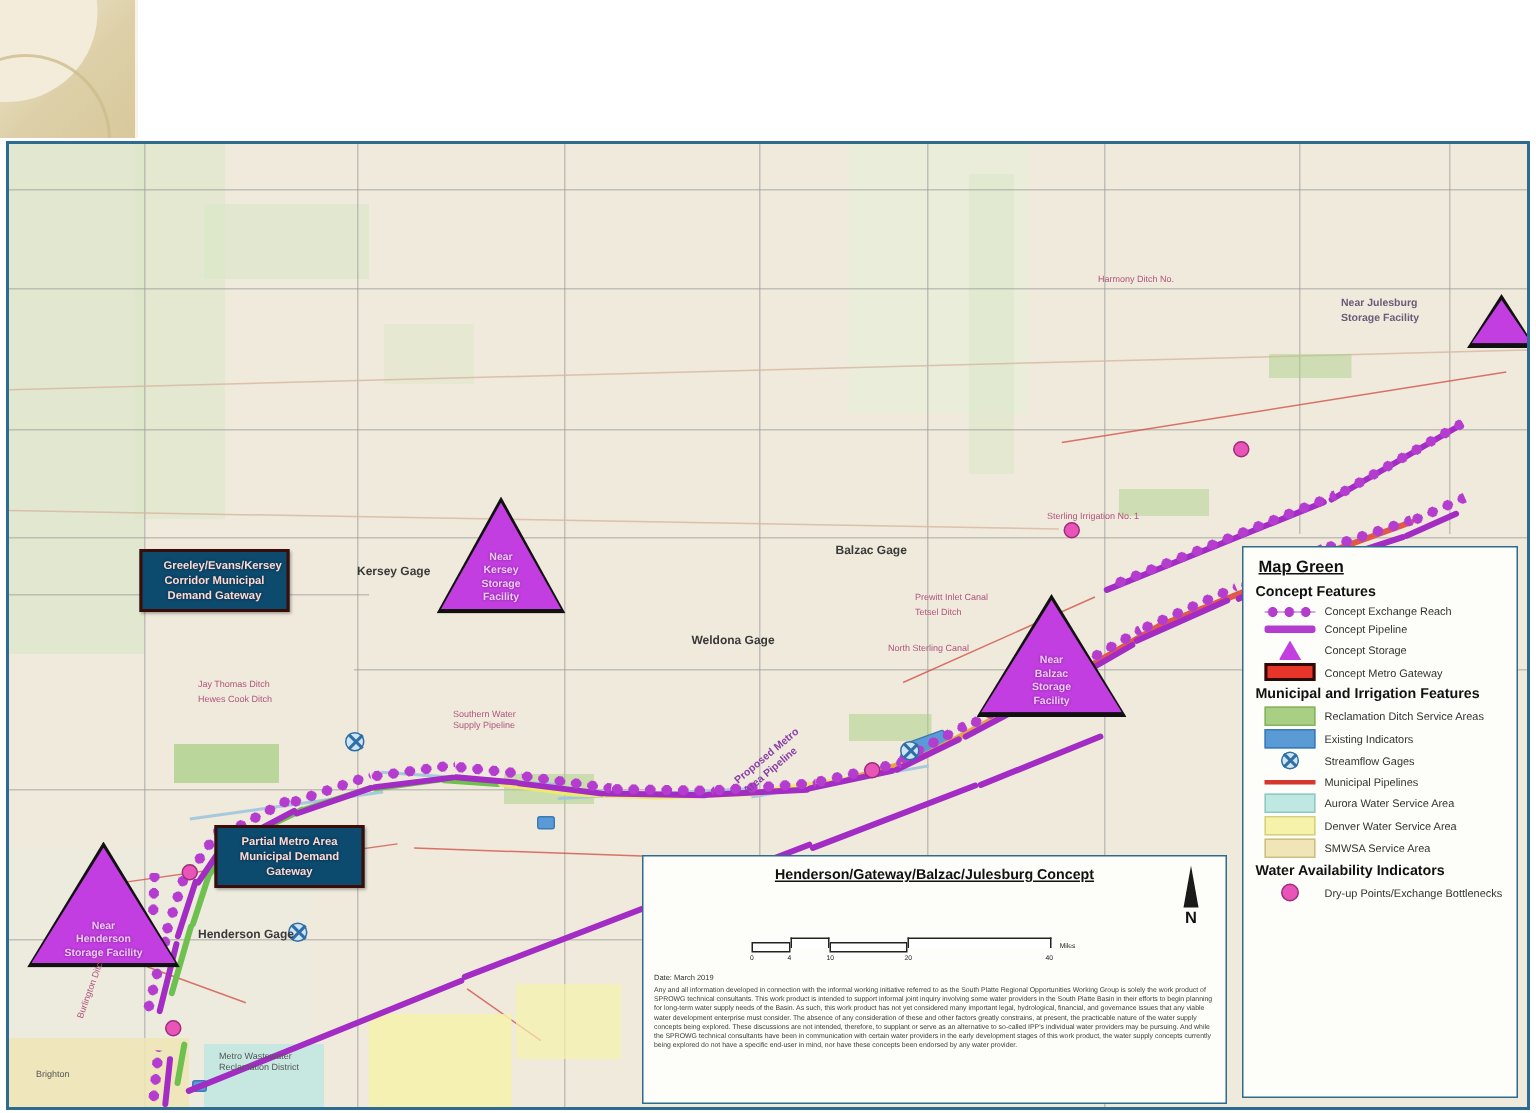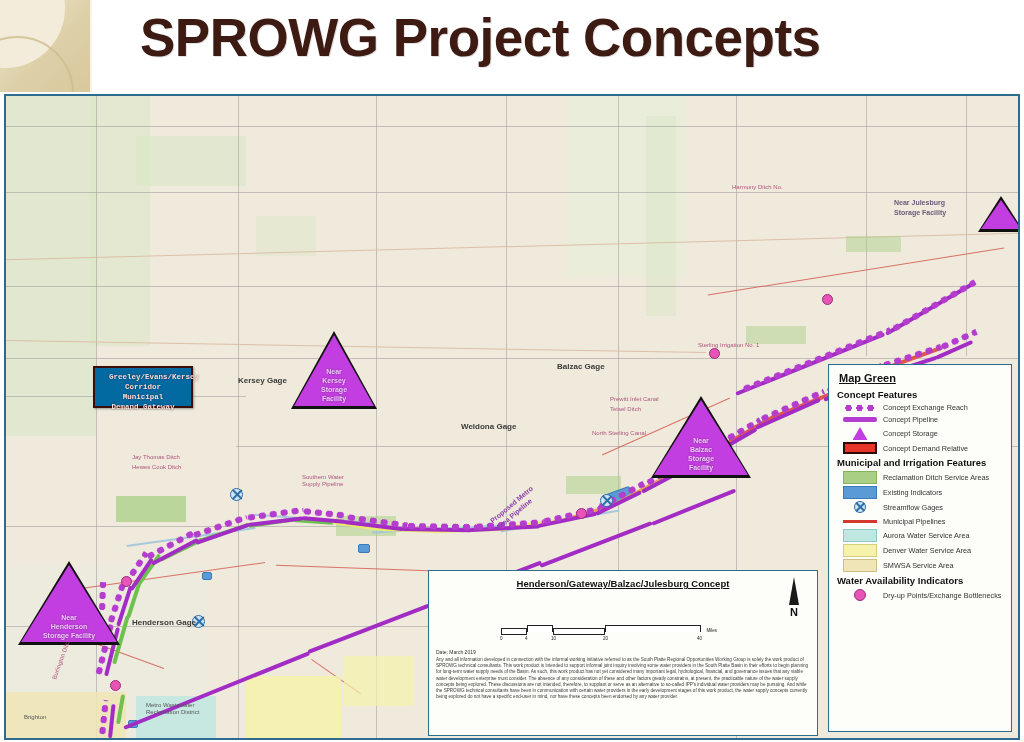--- a/index.html
+++ b/index.html
@@ -112,25 +112,24 @@
     background:#c33ee0;
     clip-path:polygon(50% 0%, 100% 100%, 0% 100%);
   }
   .tri-label{
     position:absolute; left:0; right:0; bottom:6%;
     text-align:center; color:#f2c8ff; font-size:7px; line-height:9px;
     font-weight:bold; text-shadow:0 0 2px rgba(0,0,0,.45);
   }
   
   .gateway{
-    position:absolute; background:#0369a1; border:2px solid #3a0d08;
+    position:absolute; background:#0c4a6e; border:2px solid #3a0d08;
     color:#ffd9d4; font-size:7.5px; line-height:10px; font-weight:bold;
     text-align:center; padding:4px 14px; text-shadow:0 0 2px rgba(0,0,0,.5);
     box-shadow:1px 1px 2px rgba(0,0,0,.35);
-    font-family:Liberation Mono, monospace;
   }
   
   .maplabel{
     position:absolute; font-size:8px; color:#3a3a3a; font-weight:bold;
     white-space:nowrap;
   }
   .maplabel.small{ font-size:6px; font-weight:normal; }
   .maplabel.pink{ color:#b1557f; font-weight:normal; font-size:6px; }
   .maplabel.purple{ color:#8a3ea8; font-weight:bold; font-size:8px; }
   .maplabel.rot{ transform-origin:0 50%; }
@@ -220,21 +219,20 @@
   #inset-disclaimer{
     position:absolute; left:7px; top:86px; right:7px;
     font-size:4.6px; line-height:6.2px; color:#3a3a3a; text-align:left;
   }
 </style>
 </head>
 <body>
 
 <div id="title-banner">
   <div id="banner-deco"></div>
-  <div id="title-text">SPROWG Project Concepts</div>
 </div>
 
 <div id="map-frame">
   <div id="map-canvas">
 
     <div class="terrain tan" style="left:0;top:0;width:1016px;height:646px;"></div>
     <div class="terrain green" style="left:0;top:0;width:90px;height:340px;opacity:.55;"></div>
     <div class="terrain green" style="left:84px;top:0;width:60px;height:250px;opacity:.4;"></div>
     <div class="terrain paleg" style="left:560px;top:0;width:120px;height:180px;opacity:.6;"></div>
     <div class="terrain green" style="left:640px;top:20px;width:30px;height:200px;opacity:.45;"></div>
@@ -414,20 +412,25 @@
         <div>Storage Facility</div>
       </div>
     </div>
 
     <div class="gateway" style="left:87px;top:270px;width:100px;height:42px;">
       <div>Greeley/Evans/Kersey</div>
       <div>Corridor Municipal</div>
       <div>Demand Gateway</div>
     </div>
 
+    <div class="gateway" style="left:137px;top:454px;width:100px;height:42px;">
+      <div>Partial Metro Area</div>
+      <div>Municipal Demand</div>
+      <div>Gateway</div>
+    </div>
 
     <div class="maplabel" style="left:232px;top:280px;">Kersey Gage</div>
     <div class="maplabel" style="left:455px;top:326px;">Weldona Gage</div>
     <div class="maplabel" style="left:551px;top:266px;">Balzac Gage</div>
     <div class="maplabel" style="left:126px;top:522px;">Henderson Gage</div>
 
     <div class="maplabel pink" style="left:726px;top:88px;">Harmony Ditch No.</div>
     <div class="maplabel pink" style="left:692px;top:246px;">Sterling Irrigation No. 1</div>
     <div class="maplabel pink" style="left:604px;top:300px;">Prewitt Inlet Canal</div>
     <div class="maplabel pink" style="left:604px;top:310px;">Tetsel Ditch</div>
@@ -455,21 +458,21 @@
         <div class="legend-text">Concept Pipeline</div>
       </div>
       <div class="legend-row">
         <div class="legend-swatch sw-tri">
             <i></i>
           </div>
         <div class="legend-text">Concept Storage</div>
       </div>
       <div class="legend-row">
         <div class="legend-swatch sw-gw"></div>
-        <div class="legend-text">Concept Demand Relative</div>
+        <div class="legend-text">Concept Metro Gateway</div>
       </div>
 
       <div class="legend-head">Municipal and Irrigation Features</div>
       <div class="legend-row">
         <div class="legend-swatch sw-irr"></div>
         <div class="legend-text">Reclamation Ditch Service Areas</div>
       </div>
       <div class="legend-row">
         <div class="legend-swatch sw-res"></div>
         <div class="legend-text">Existing Indicators</div>

